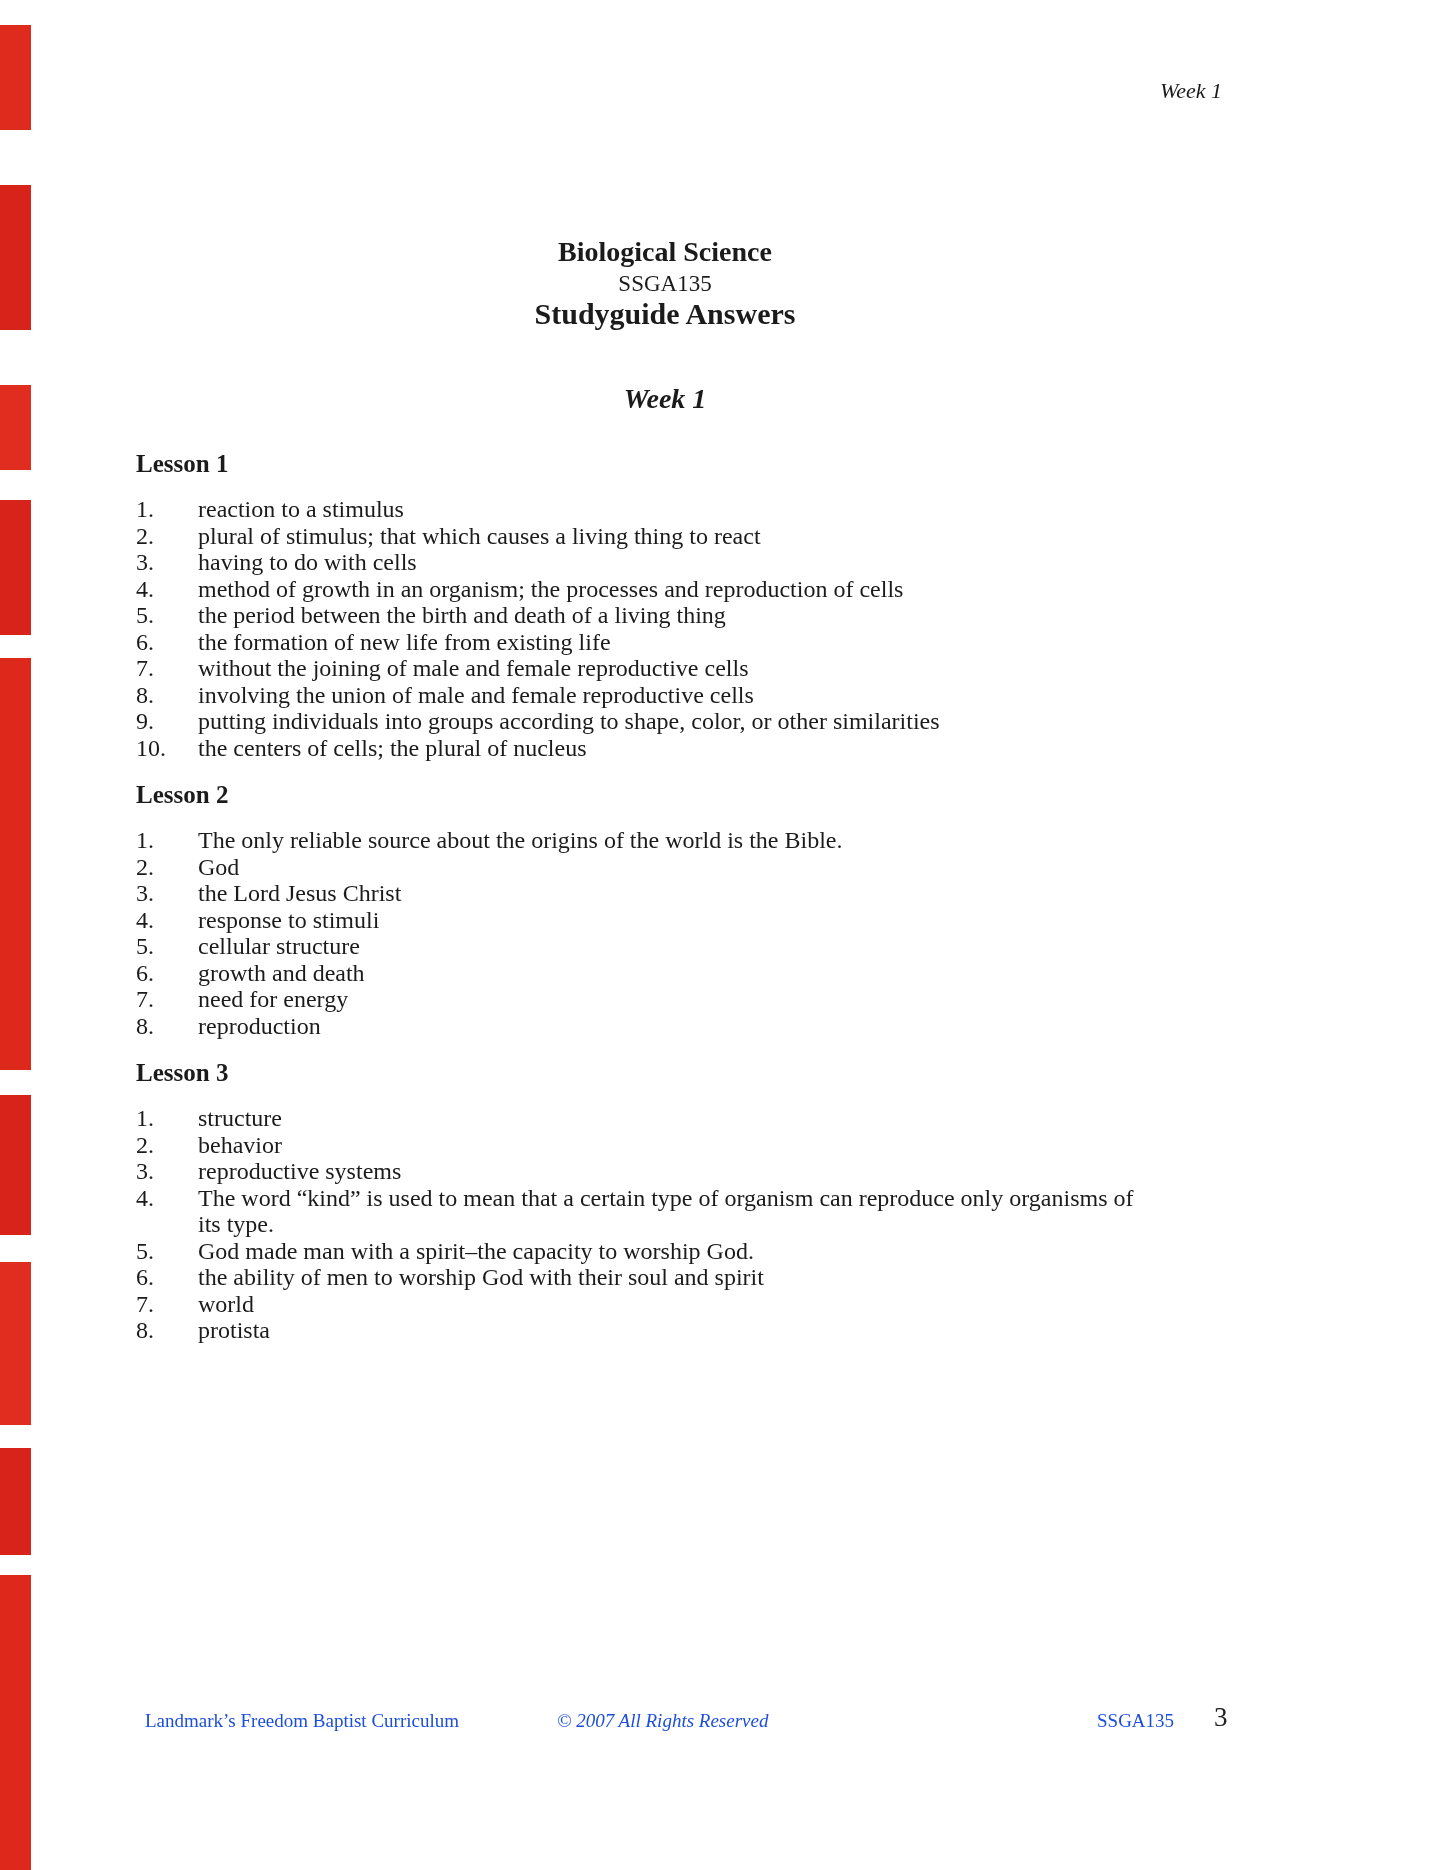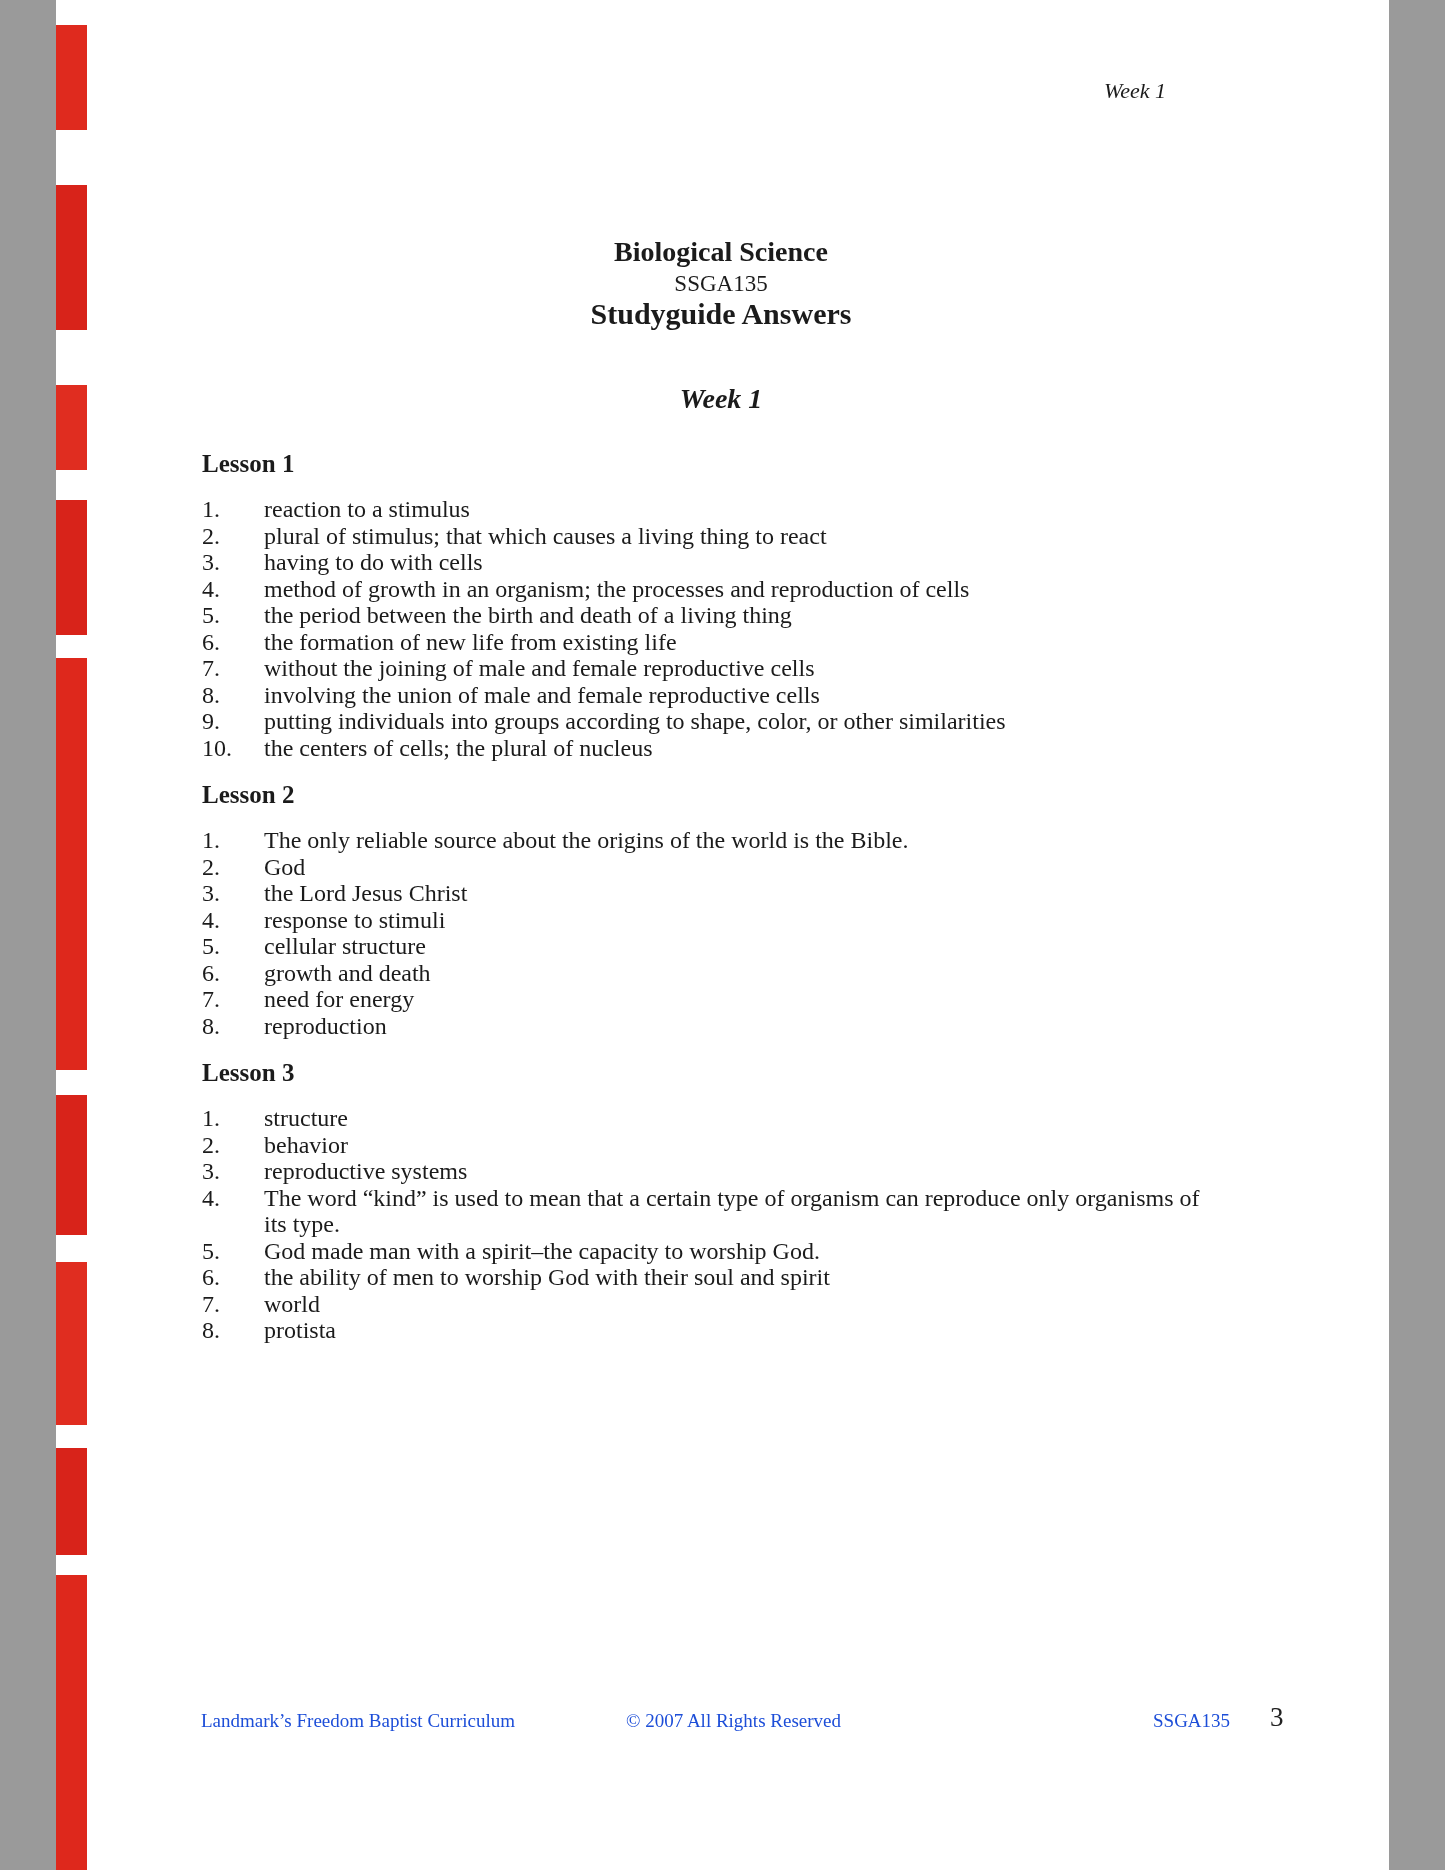--- a/index.html
+++ b/index.html
@@ -1,18 +1,18 @@
 <!DOCTYPE html>
 <html><head>
 <meta charset="utf-8">
 <style>
   html,body{margin:0;padding:0;background:#9a9a9a;}
   .page{
     position:relative;
-    width:1333px;height:1870px;
+    width:1445px;height:1870px;
     background:#ffffff;
     overflow:hidden;
     font-family:"Liberation Serif","DejaVu Serif",serif;
     color:#1b1b1b;
     margin:0 auto;
   }
   
   .red-edge{
     position:absolute;left:0;top:0;width:31px;height:1870px;
     background-image:
@@ -36,42 +36,42 @@
   .center-col{
     position:absolute;left:115px;width:1100px;text-align:center;
   }
   .title-block{top:233px;}
   .doc-title{font-weight:bold;font-size:28px;line-height:37px;}
   .doc-code{font-size:23px;line-height:27px;}
   .doc-subtitle{font-weight:bold;font-size:30px;line-height:34px;}
   .week-heading-wrap{top:383px;}
   .week-heading{font-weight:bold;font-style:italic;font-size:28px;line-height:32px;}
   .lessons{
-    position:absolute;top:450px;left:146px;right:100px;
+    position:absolute;top:450px;left:136px;right:100px;
   }
   .lesson-heading{
     font-weight:bold;font-size:25px;line-height:28px;
     margin-top:20px;margin-bottom:18px;
   }
   .lesson:first-child .lesson-heading{margin-top:0;}
   .answer-row{
     display:flex;align-items:flex-start;
     font-size:24px;line-height:26.5px;
   }
   .answer-row .num{
     flex:0 0 62px;
   }
   .answer-row .txt{
     max-width:960px;
   }
   .footer-left,.footer-center,.footer-code{
     position:absolute;top:1710px;font-size:19px;line-height:22px;color:#1d4ed8;
   }
   .footer-left{left:145px;}
-  .footer-center{left:570px;}
+  .footer-center{left:557px;font-style:italic;}
   .footer-code{left:1097px;}
   .footer-page{
     position:absolute;top:1702px;left:1214px;
     font-size:27px;line-height:30px;color:#222;
   }
 </style>
 </head>
 <body>
 
 <div class="page">

